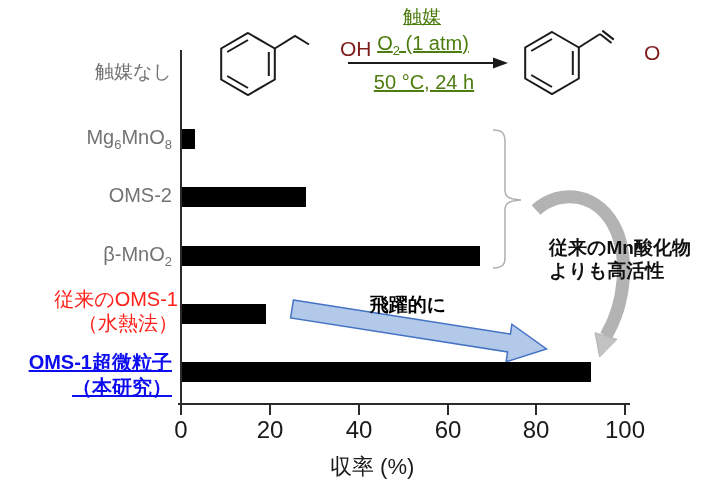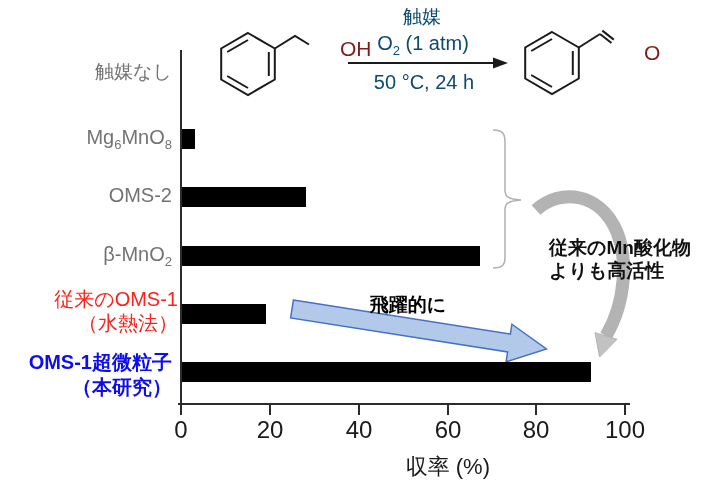--- a/index.html
+++ b/index.html
@@ -3,27 +3,27 @@
 <meta charset="utf-8">
 <style>
   html,body{margin:0;padding:0;background:#fff;}
   .canvas{position:relative;width:710px;height:493px;background:#fff;overflow:hidden;
           font-family:"Liberation Sans","DejaVu Sans",sans-serif;color:#111;}
   svg.lineart{position:absolute;left:0;top:0;pointer-events:none;}
   .vaxis{position:absolute;left:180px;top:50px;width:2px;height:355px;background:#2b2b2b;}
   .haxis{position:absolute;left:178px;top:403px;width:452px;height:2px;background:#2b2b2b;}
   .tick{position:absolute;top:403px;width:2px;height:12px;background:#2b2b2b;}
   .ticklabel{position:absolute;top:416px;width:60px;text-align:center;font-size:24px;color:#1a1a1a;}
-  .xlabel{position:absolute;left:330px;top:452px;width:160px;text-align:right;font-size:22px;color:#1a1a1a;}
+  .xlabel{position:absolute;left:330px;top:452px;width:160px;text-align:left;font-size:22px;color:#1a1a1a;}
   .bar{position:absolute;left:182px;height:20px;background:#000;}
   .rowlabel{position:absolute;text-align:right;font-size:20px;white-space:nowrap;color:#737373;}
   .rowlabel sub{font-size:13px;}
   .red2{line-height:24px;font-size:20px;}
-  .blue2{line-height:25px;font-size:20px;font-weight:bold;}
-  .schemetext{position:absolute;text-align:center;font-size:20px;color:#0c4a6e;white-space:nowrap;}
+  .blue2{line-height:25px;font-size:20px;font-weight:bold;text-decoration:underline;}
+  .schemetext{position:absolute;text-align:center;font-size:20px;color:#4d7c0f;white-space:nowrap;text-decoration:underline;}
   .schemetext sub{font-size:13px;}
   .atomlabel{position:absolute;font-size:21px;color:#7f1d1d;white-space:nowrap;margin-left:29px;}
   .ann-blue{position:absolute;left:338px;top:290px;width:140px;text-align:center;
             font-size:19px;font-weight:bold;line-height:29px;white-space:nowrap;}
   .ann-right{position:absolute;left:549px;top:236px;width:170px;text-align:left;
              font-size:19px;font-weight:bold;line-height:23px;color:#111;white-space:nowrap;}
 </style>
 </head>
 <body>
 

